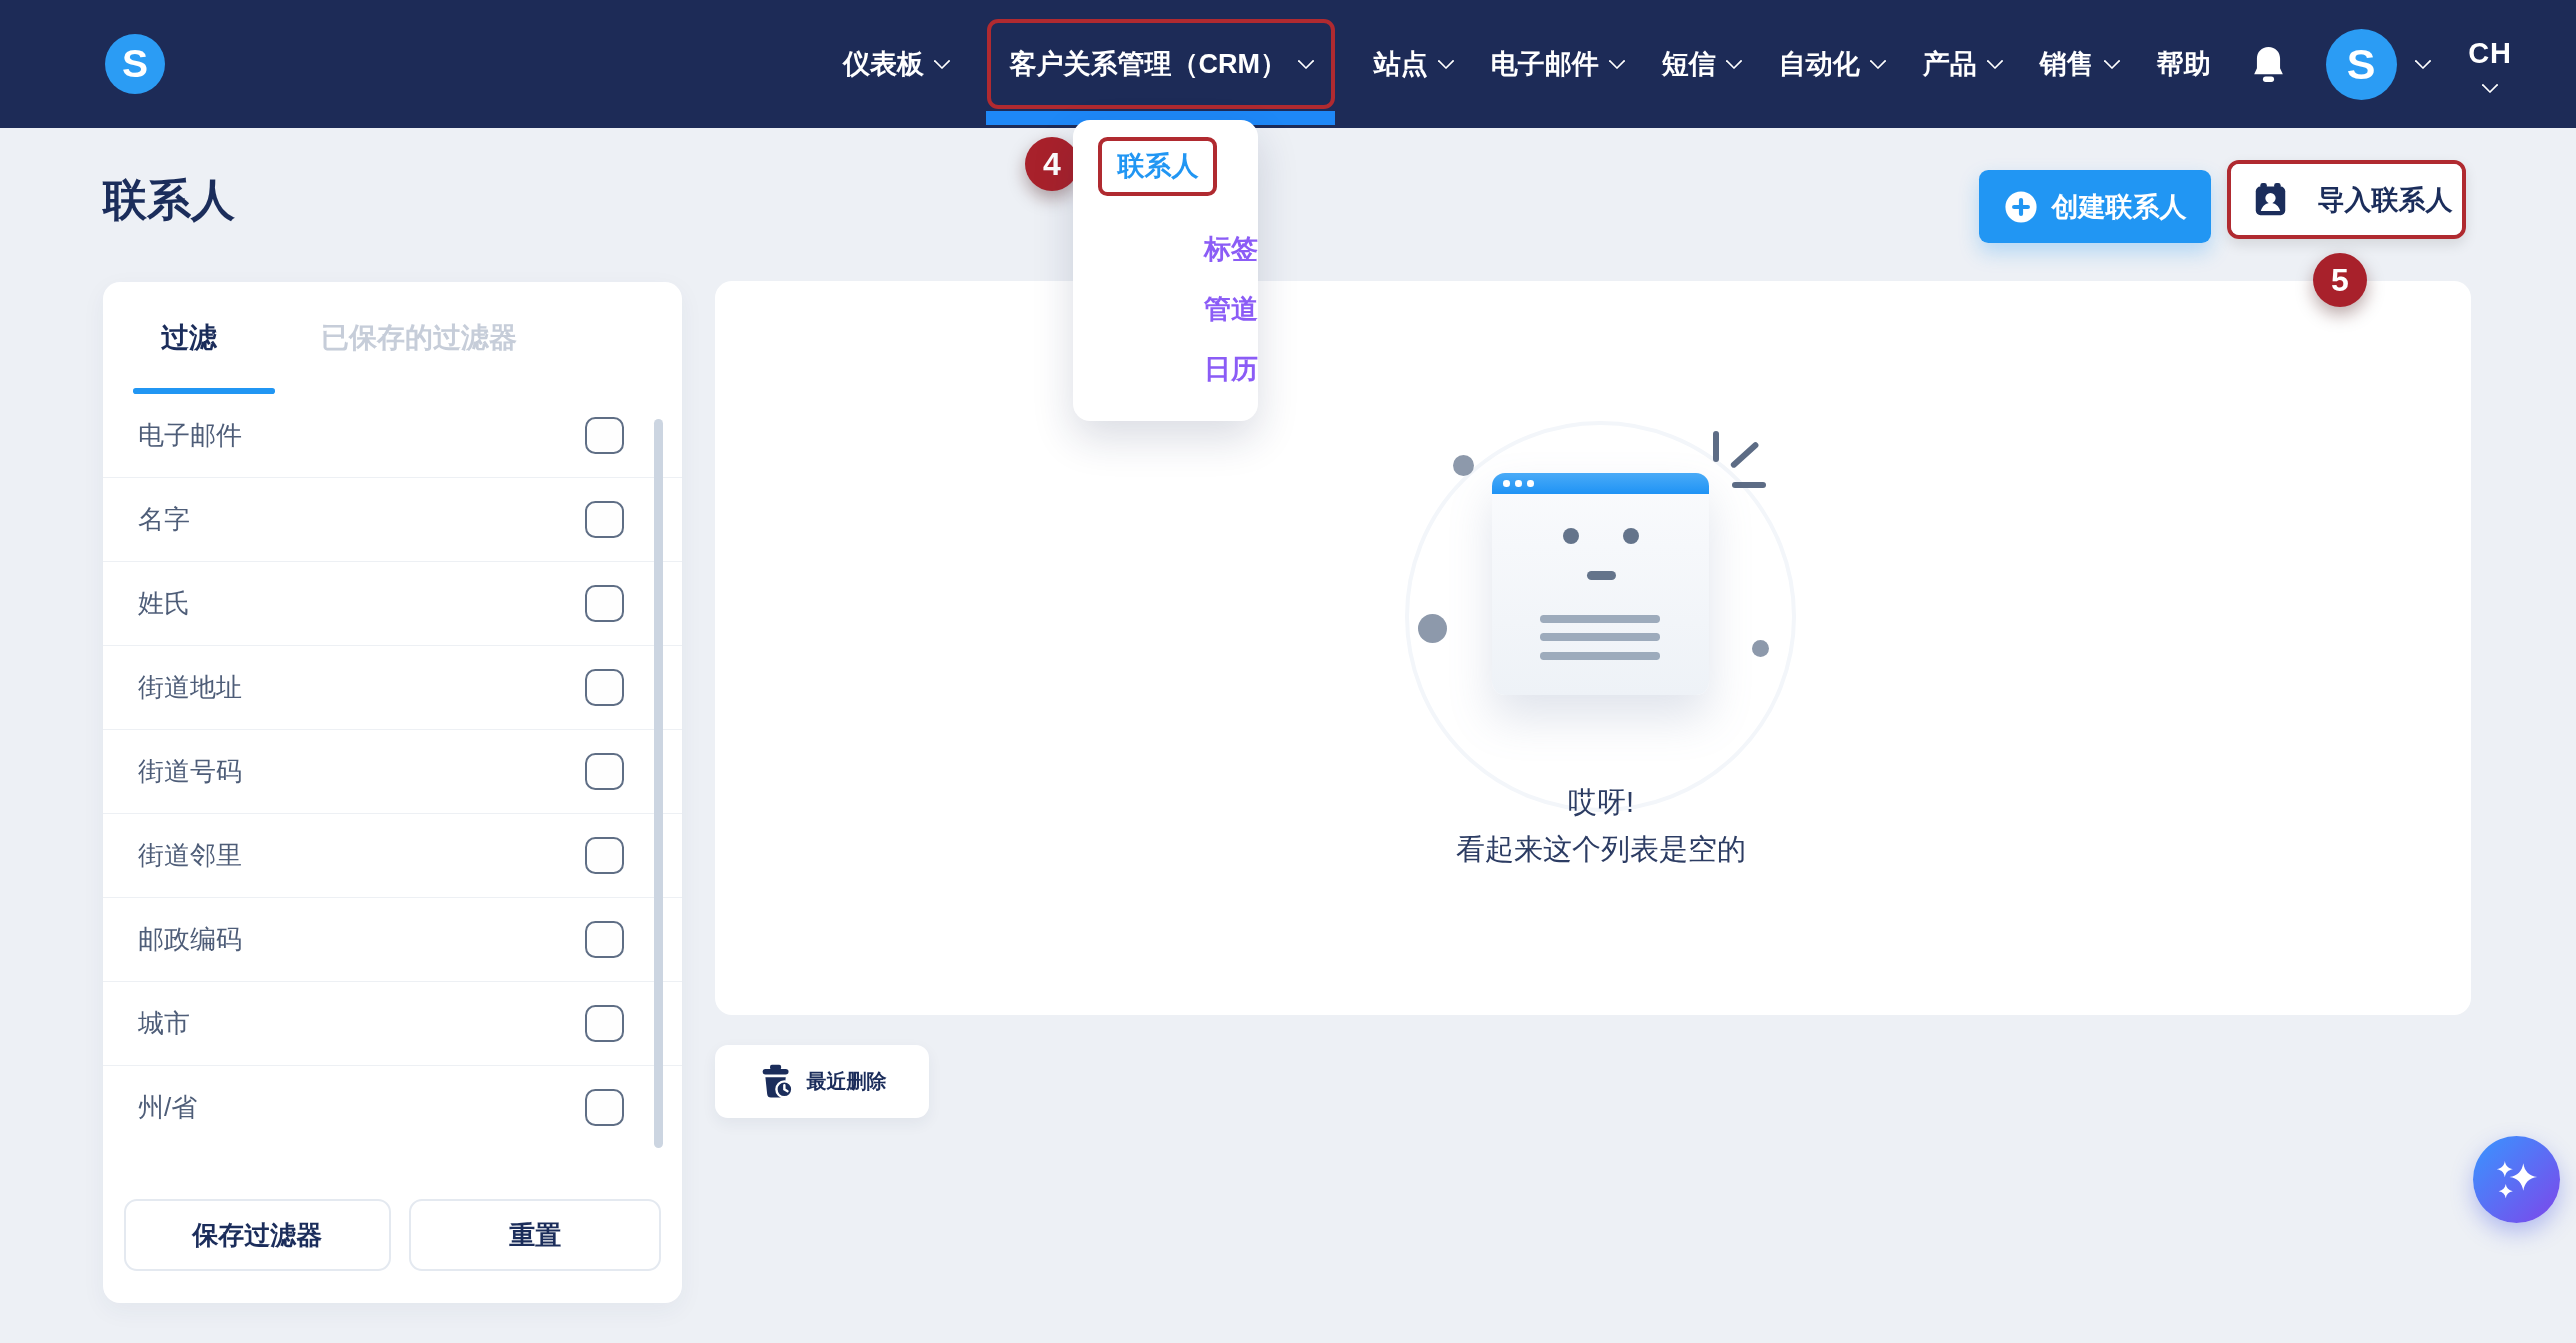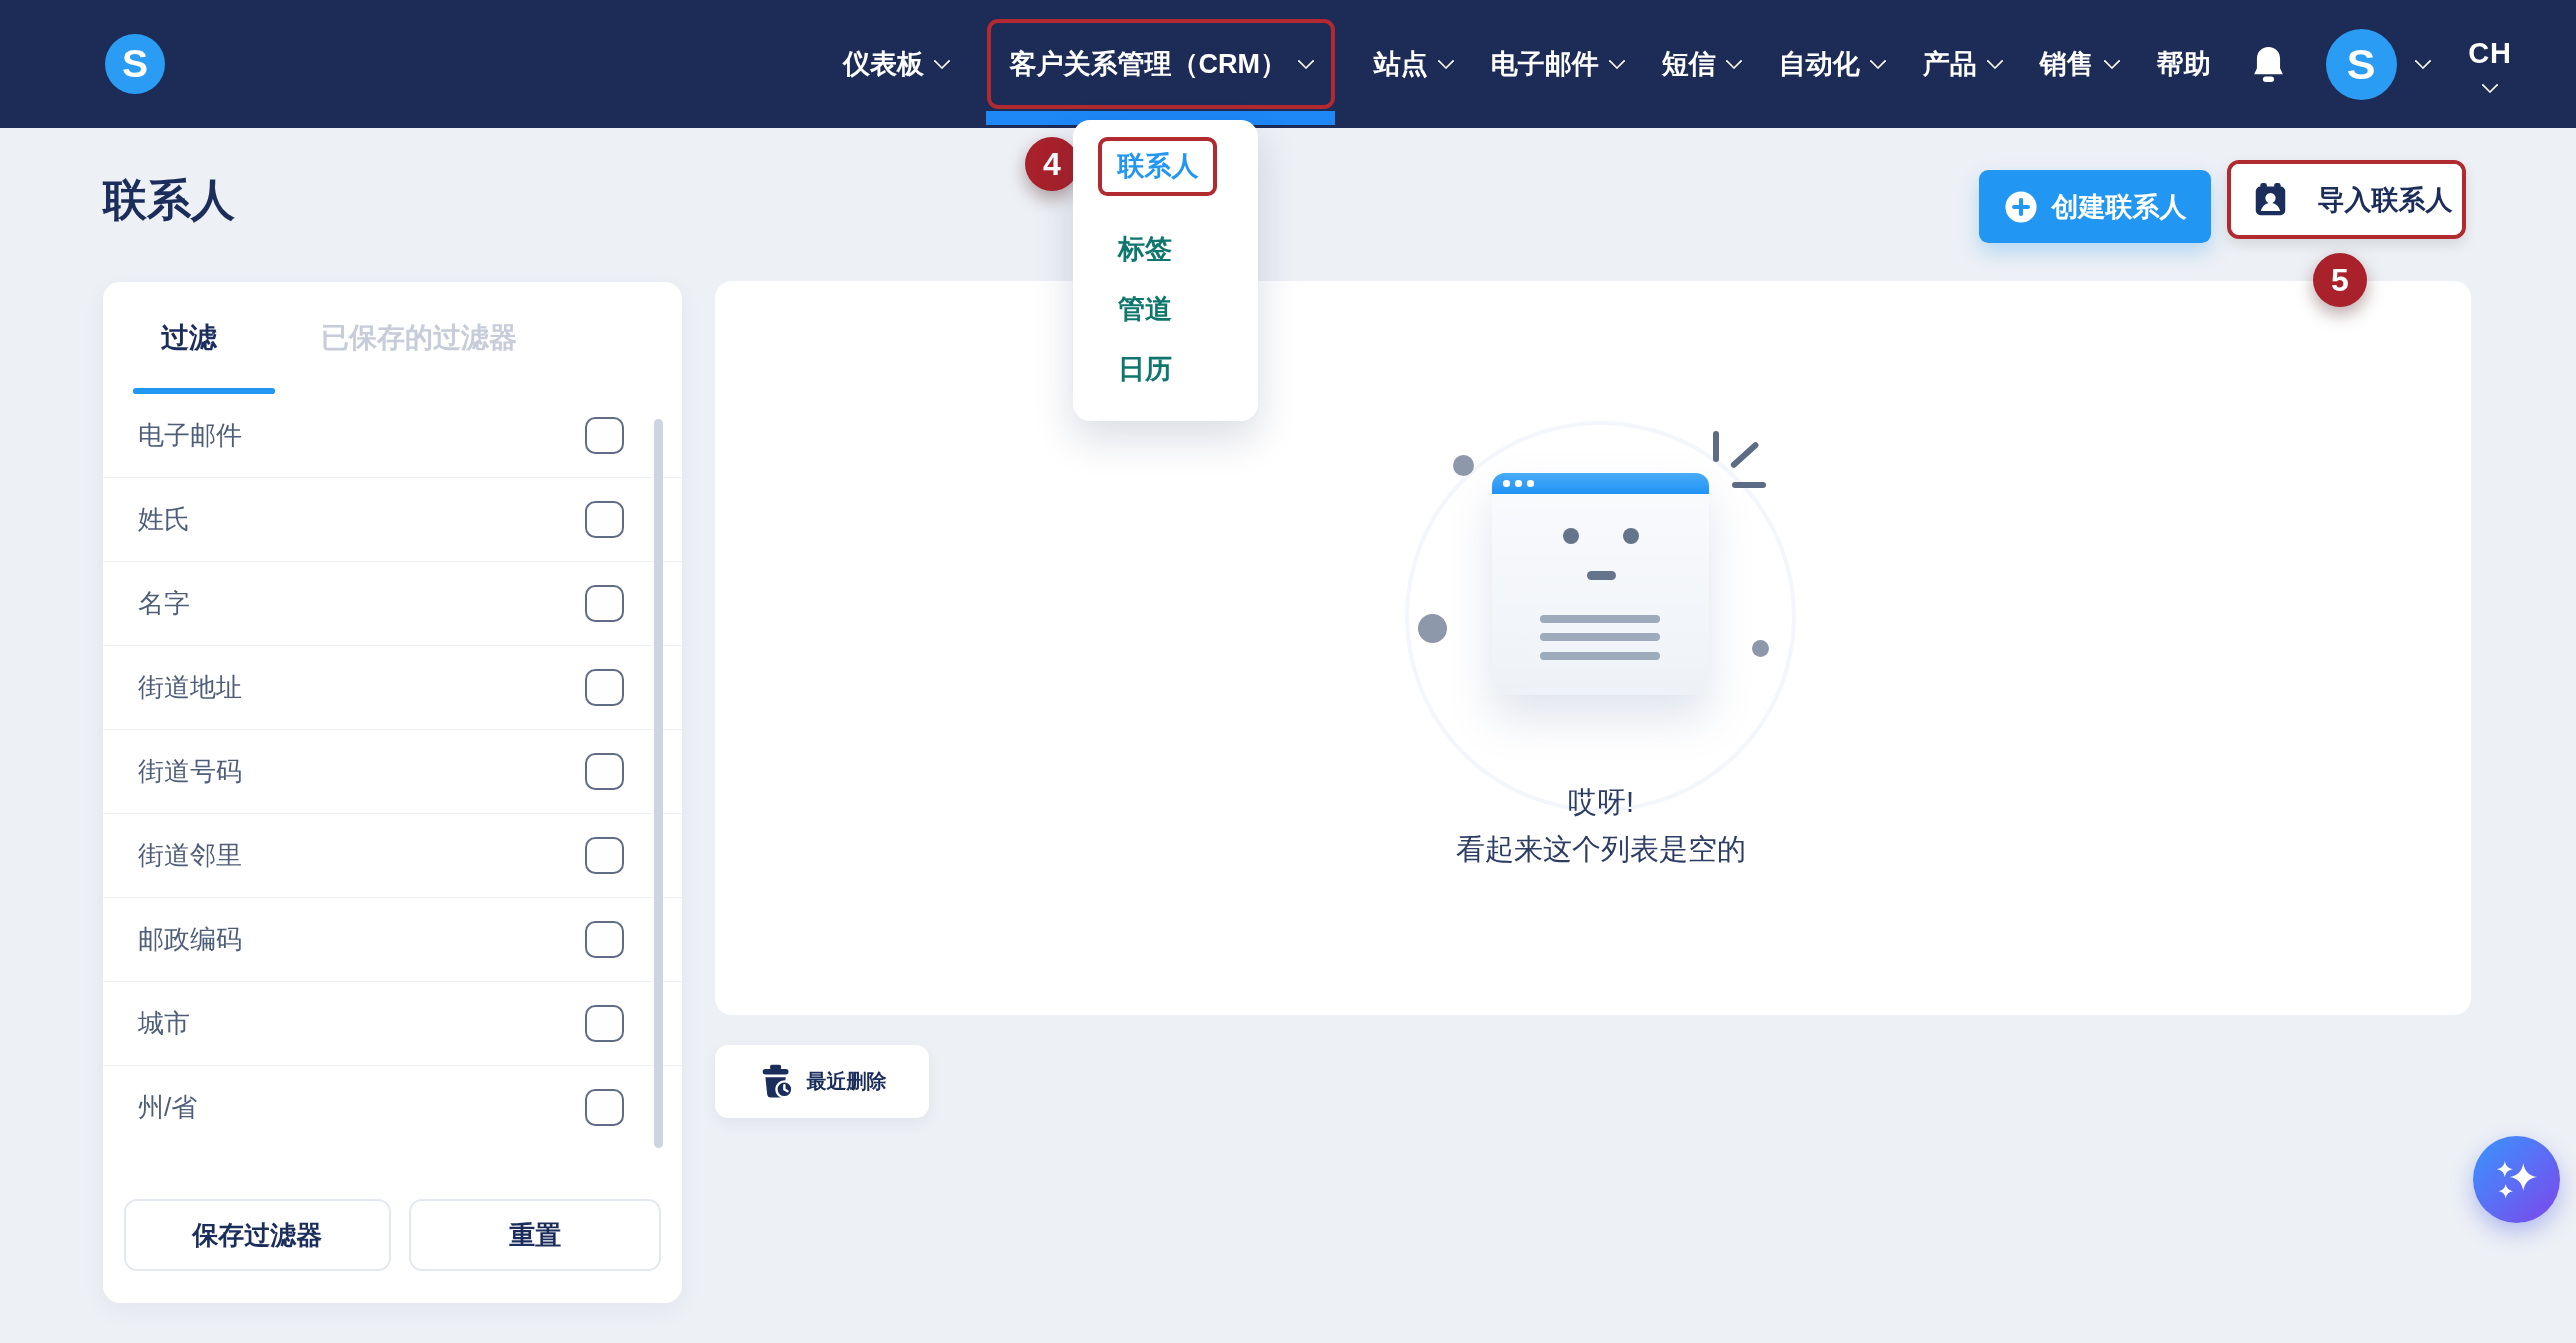--- a/index.html
+++ b/index.html
@@ -33,21 +33,21 @@
                justify-content:center; box-shadow:0 7.5px 17px rgba(60,10,10,.35); }
   #badge4 { left:1025px; top:137px; z-index:30; }
   #badge5 { left:2313px; top:253px; z-index:60; }
 
   
   .dropdown { position:absolute; left:1073px; top:120px; width:185px; background:#fff; border-radius:17px;
               box-shadow:0 17px 41px rgba(25,40,80,.16); padding:22.4px 0 34px 45px; z-index:40; }
   .dd-active-box { display:inline-block; border:4.7px solid #b02a30; border-radius:9.3px;
                    padding:7.5px 15px; margin:-5.6px 0 11.2px -19.6px; }
   .dd-item-active { color:#2196f3; font-size:27px; font-weight:700; cursor:pointer; }
-  .dd-item { color:#0f766e; font-size:27px; font-weight:600; margin-top:24px; cursor:pointer; }
+  .dd-item { color:#8b5cf6; font-size:27px; font-weight:600; margin-top:24px; cursor:pointer;text-align:right; }
 
   
   .page-title { position:absolute; left:103px; top:171px; font-size:44px; font-weight:700; color:#1b2d5b; }
   .btn-create { position:absolute; left:1979px; top:170px; width:232px; height:73px; border:none;
                 background:#2196f3; color:#fff; font-family:inherit; font-size:27px; font-weight:700;
                 border-radius:9.3px; display:flex; align-items:center; justify-content:center; gap:14px;
                 cursor:pointer; box-shadow:0 9.3px 20.5px rgba(33,150,243,.28); }
   .import-anno { position:absolute; left:2227px; top:160px; border:4.7px solid #b02a30; border-radius:12px;
                  z-index:50; box-shadow:0 5.6px 13px rgba(0,0,0,.10); }
   .btn-import { width:231px; height:71px; border:none; background:#fff; border-radius:8.4px;
@@ -225,25 +225,25 @@
       <span class="tab-active">过滤</span>
       <span class="tab-inactive">已保存的过滤器</span>
       <span class="tab-underline"></span>
     </div>
     <div class="filter-list">
       <div class="filter-row">
         <span class="filter-label">电子邮件</span>
         <span class="checkbox"></span>
       </div>
       <div class="filter-row">
+        <span class="filter-label">名字</span>
+        <span class="checkbox"></span>
+      </div>
+      <div class="filter-row">
         <span class="filter-label">姓氏</span>
-        <span class="checkbox"></span>
-      </div>
-      <div class="filter-row">
-        <span class="filter-label">名字</span>
         <span class="checkbox"></span>
       </div>
       <div class="filter-row">
         <span class="filter-label">街道地址</span>
         <span class="checkbox"></span>
       </div>
       <div class="filter-row">
         <span class="filter-label">街道号码</span>
         <span class="checkbox"></span>
       </div>

